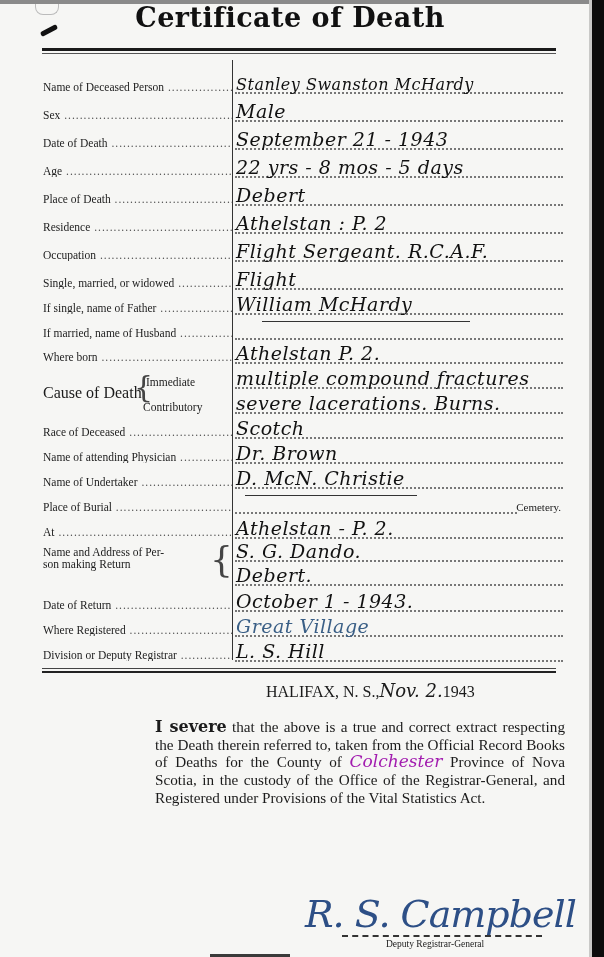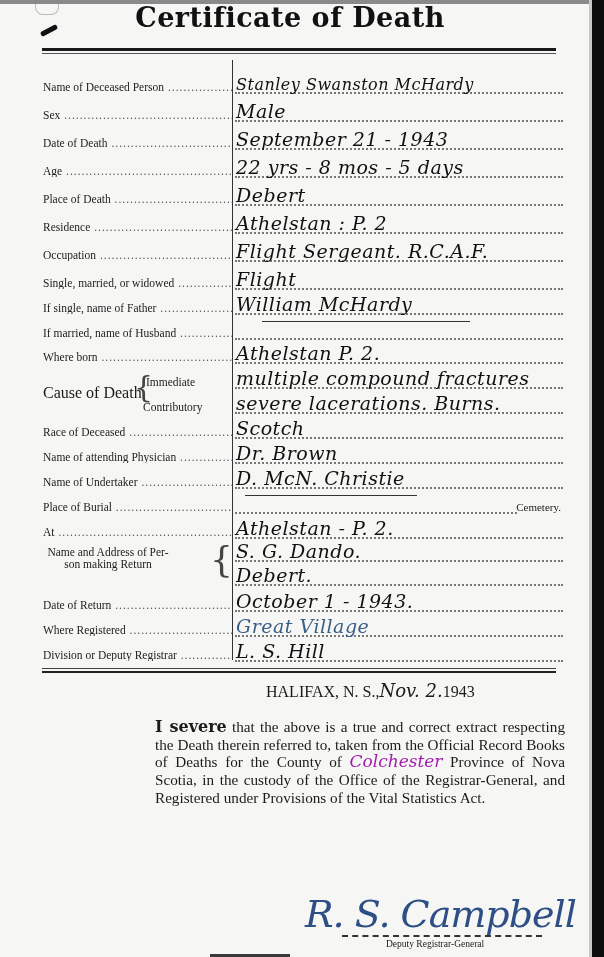--- a/index.html
+++ b/index.html
@@ -43,21 +43,21 @@
     color: #111; letter-spacing: 0.5px;
   }
   .val.blue { color: #3a5f86; }
   .suffix { position: absolute; right: 2px; bottom: 3px; font-size: 11px; color: #222; }
   .uline { position: absolute; height: 1px; background: #333; }
 
   .cause-main { position: absolute; left: 43px; top: 384px; font-size: 16px; }
   .brace { position: absolute; font-size: 30px; line-height: 30px; color: #444; font-family: "DejaVu Serif", serif; }
   .sublbl { position: absolute; font-size: 11.5px; white-space: nowrap; }
 
-  .ret-lbl { position: absolute; left: 43px; top: 546px; font-size: 11.5px; line-height: 12px; text-align: center; width: 130px; }
+  .ret-lbl { position: absolute; left: 43px; top: 546px; font-size: 11.5px; line-height: 12px; text-align: left; width: 130px; }
 
   .rule-bot { position: absolute; left: 42px; width: 514px; top: 668px; height: 1px; background: #444; }
   .rule-bot2 { position: absolute; left: 42px; width: 514px; top: 671px; height: 2px; background: #222; }
 
   .halifax { position: absolute; left: 266px; top: 680px; font-size: 16px; white-space: nowrap; }
   .halifax .hand { font-family: "DejaVu Serif", serif; font-style: italic; font-size: 18px; }
 
   .certify {
     position: absolute; left: 155px; top: 718px; width: 410px;
     font-size: 15.2px; line-height: 17.7px; text-align: justify;

